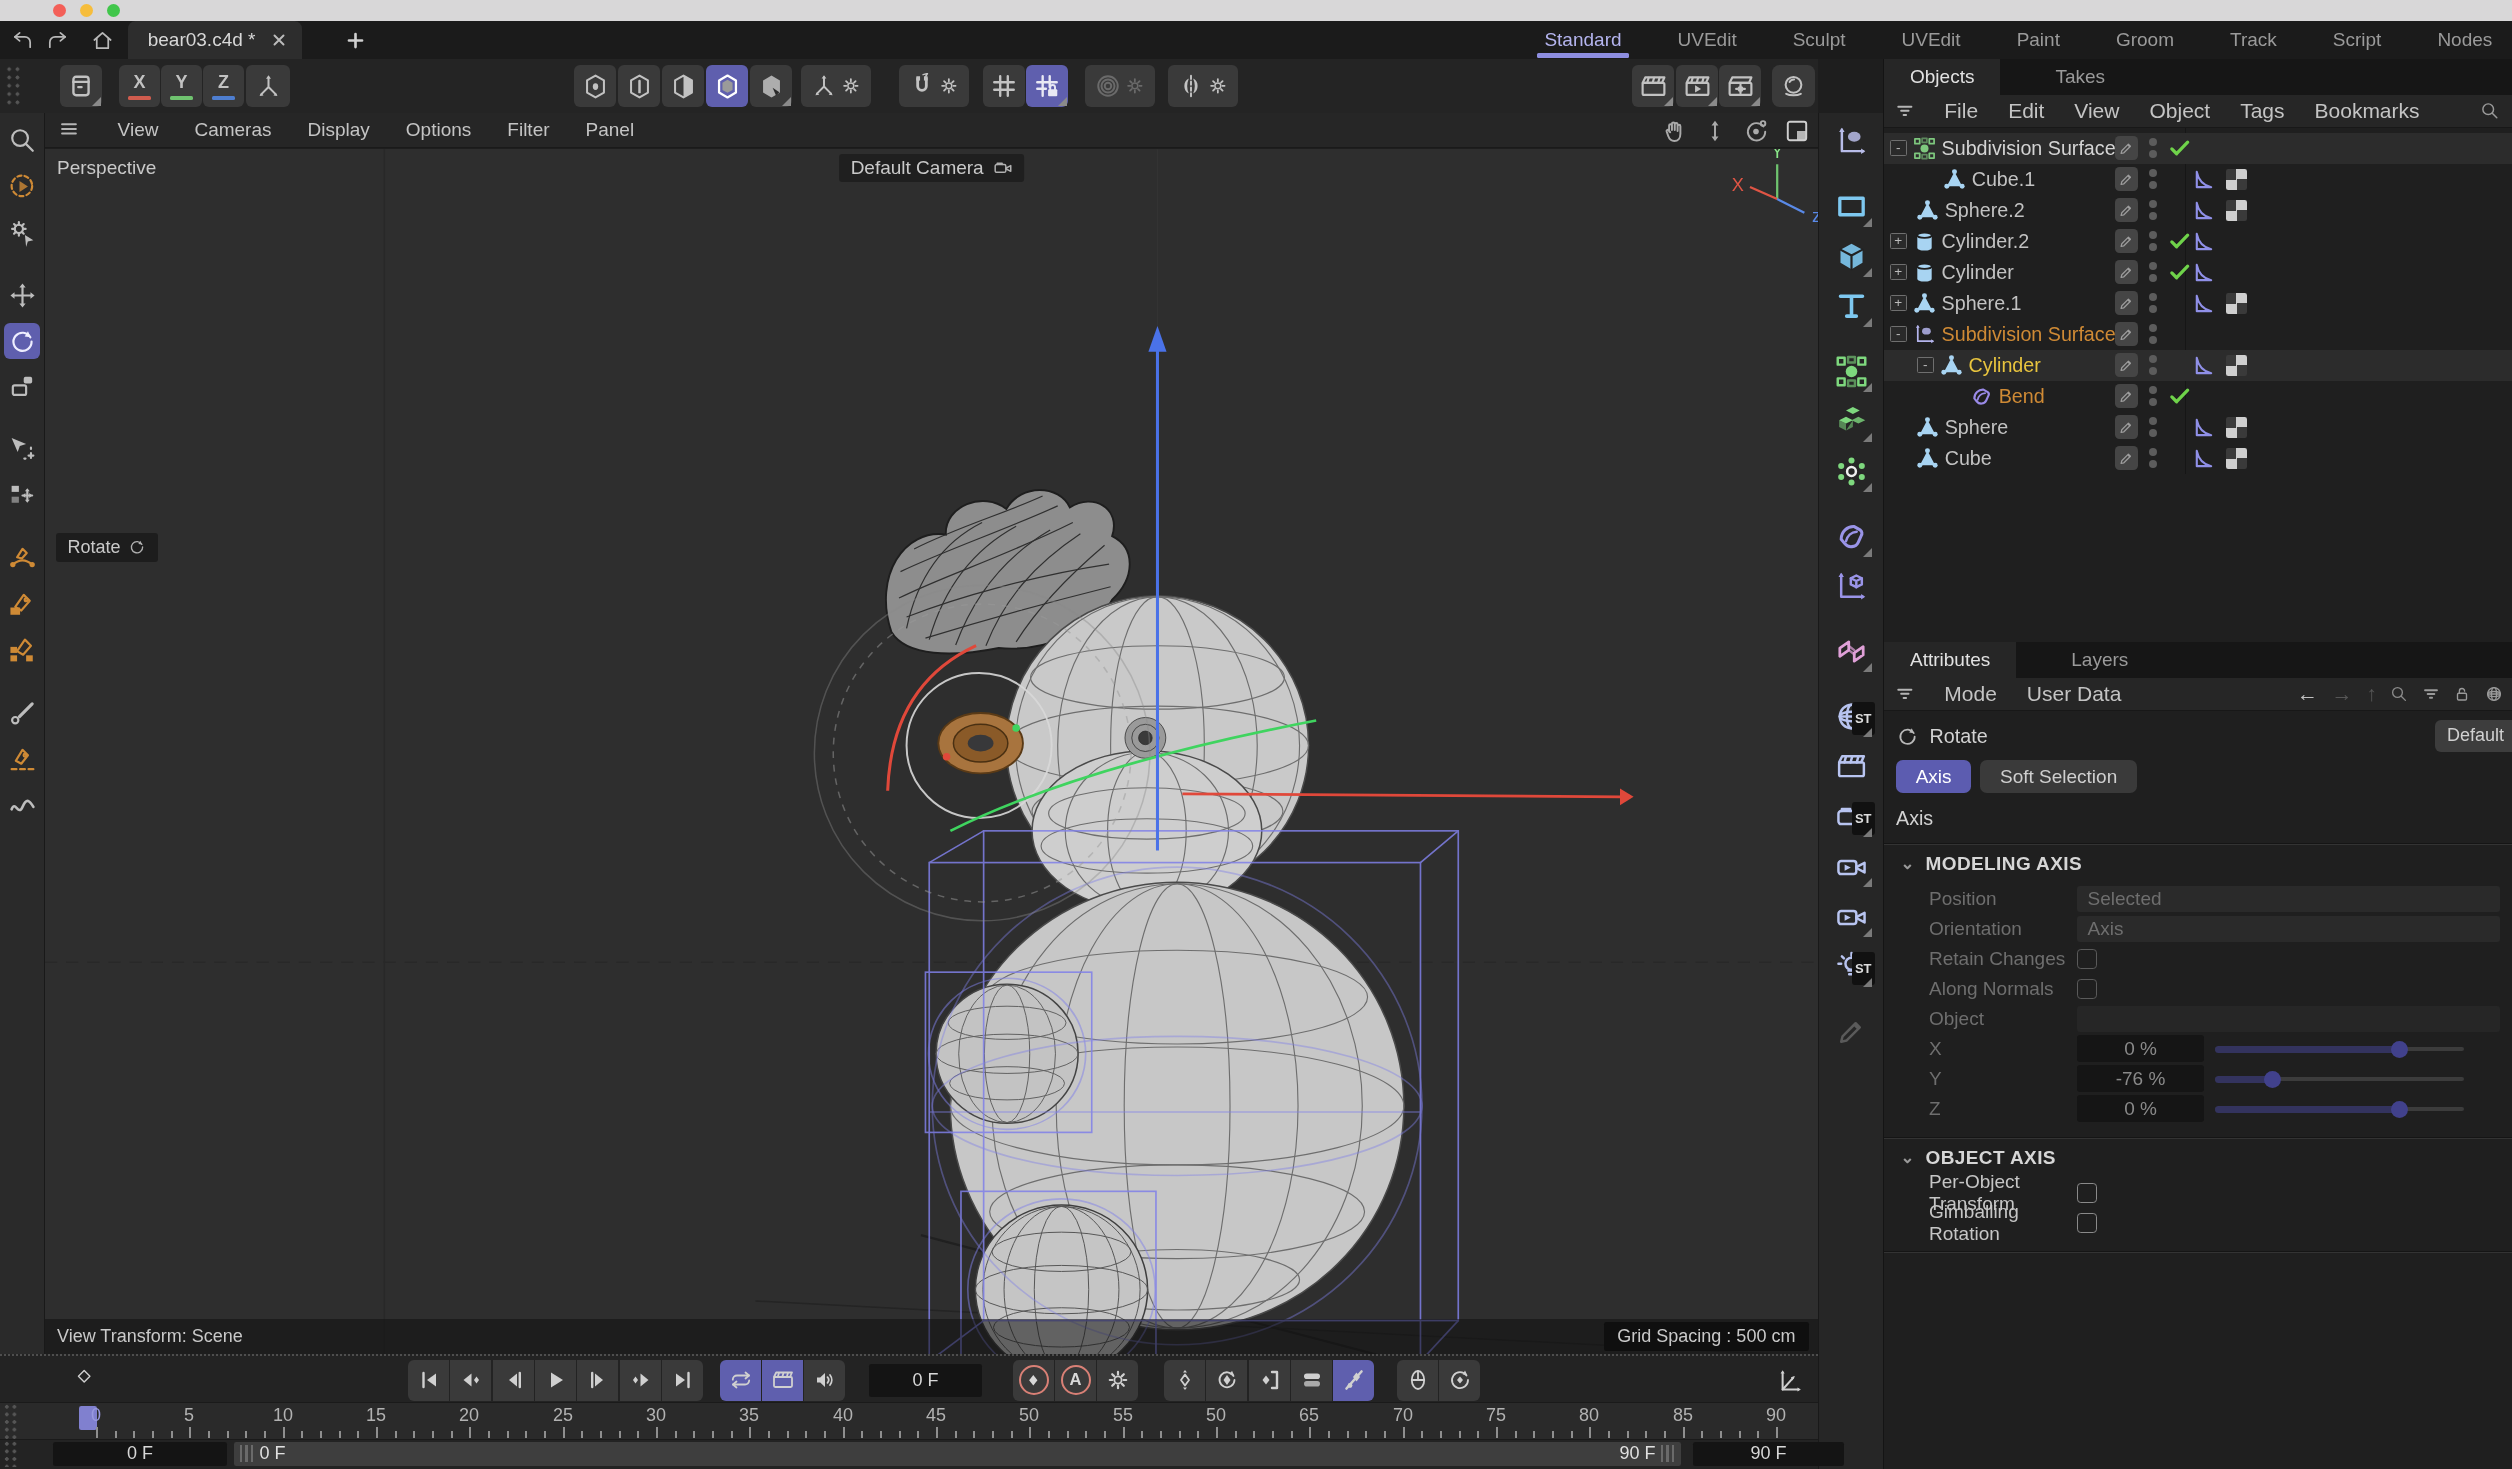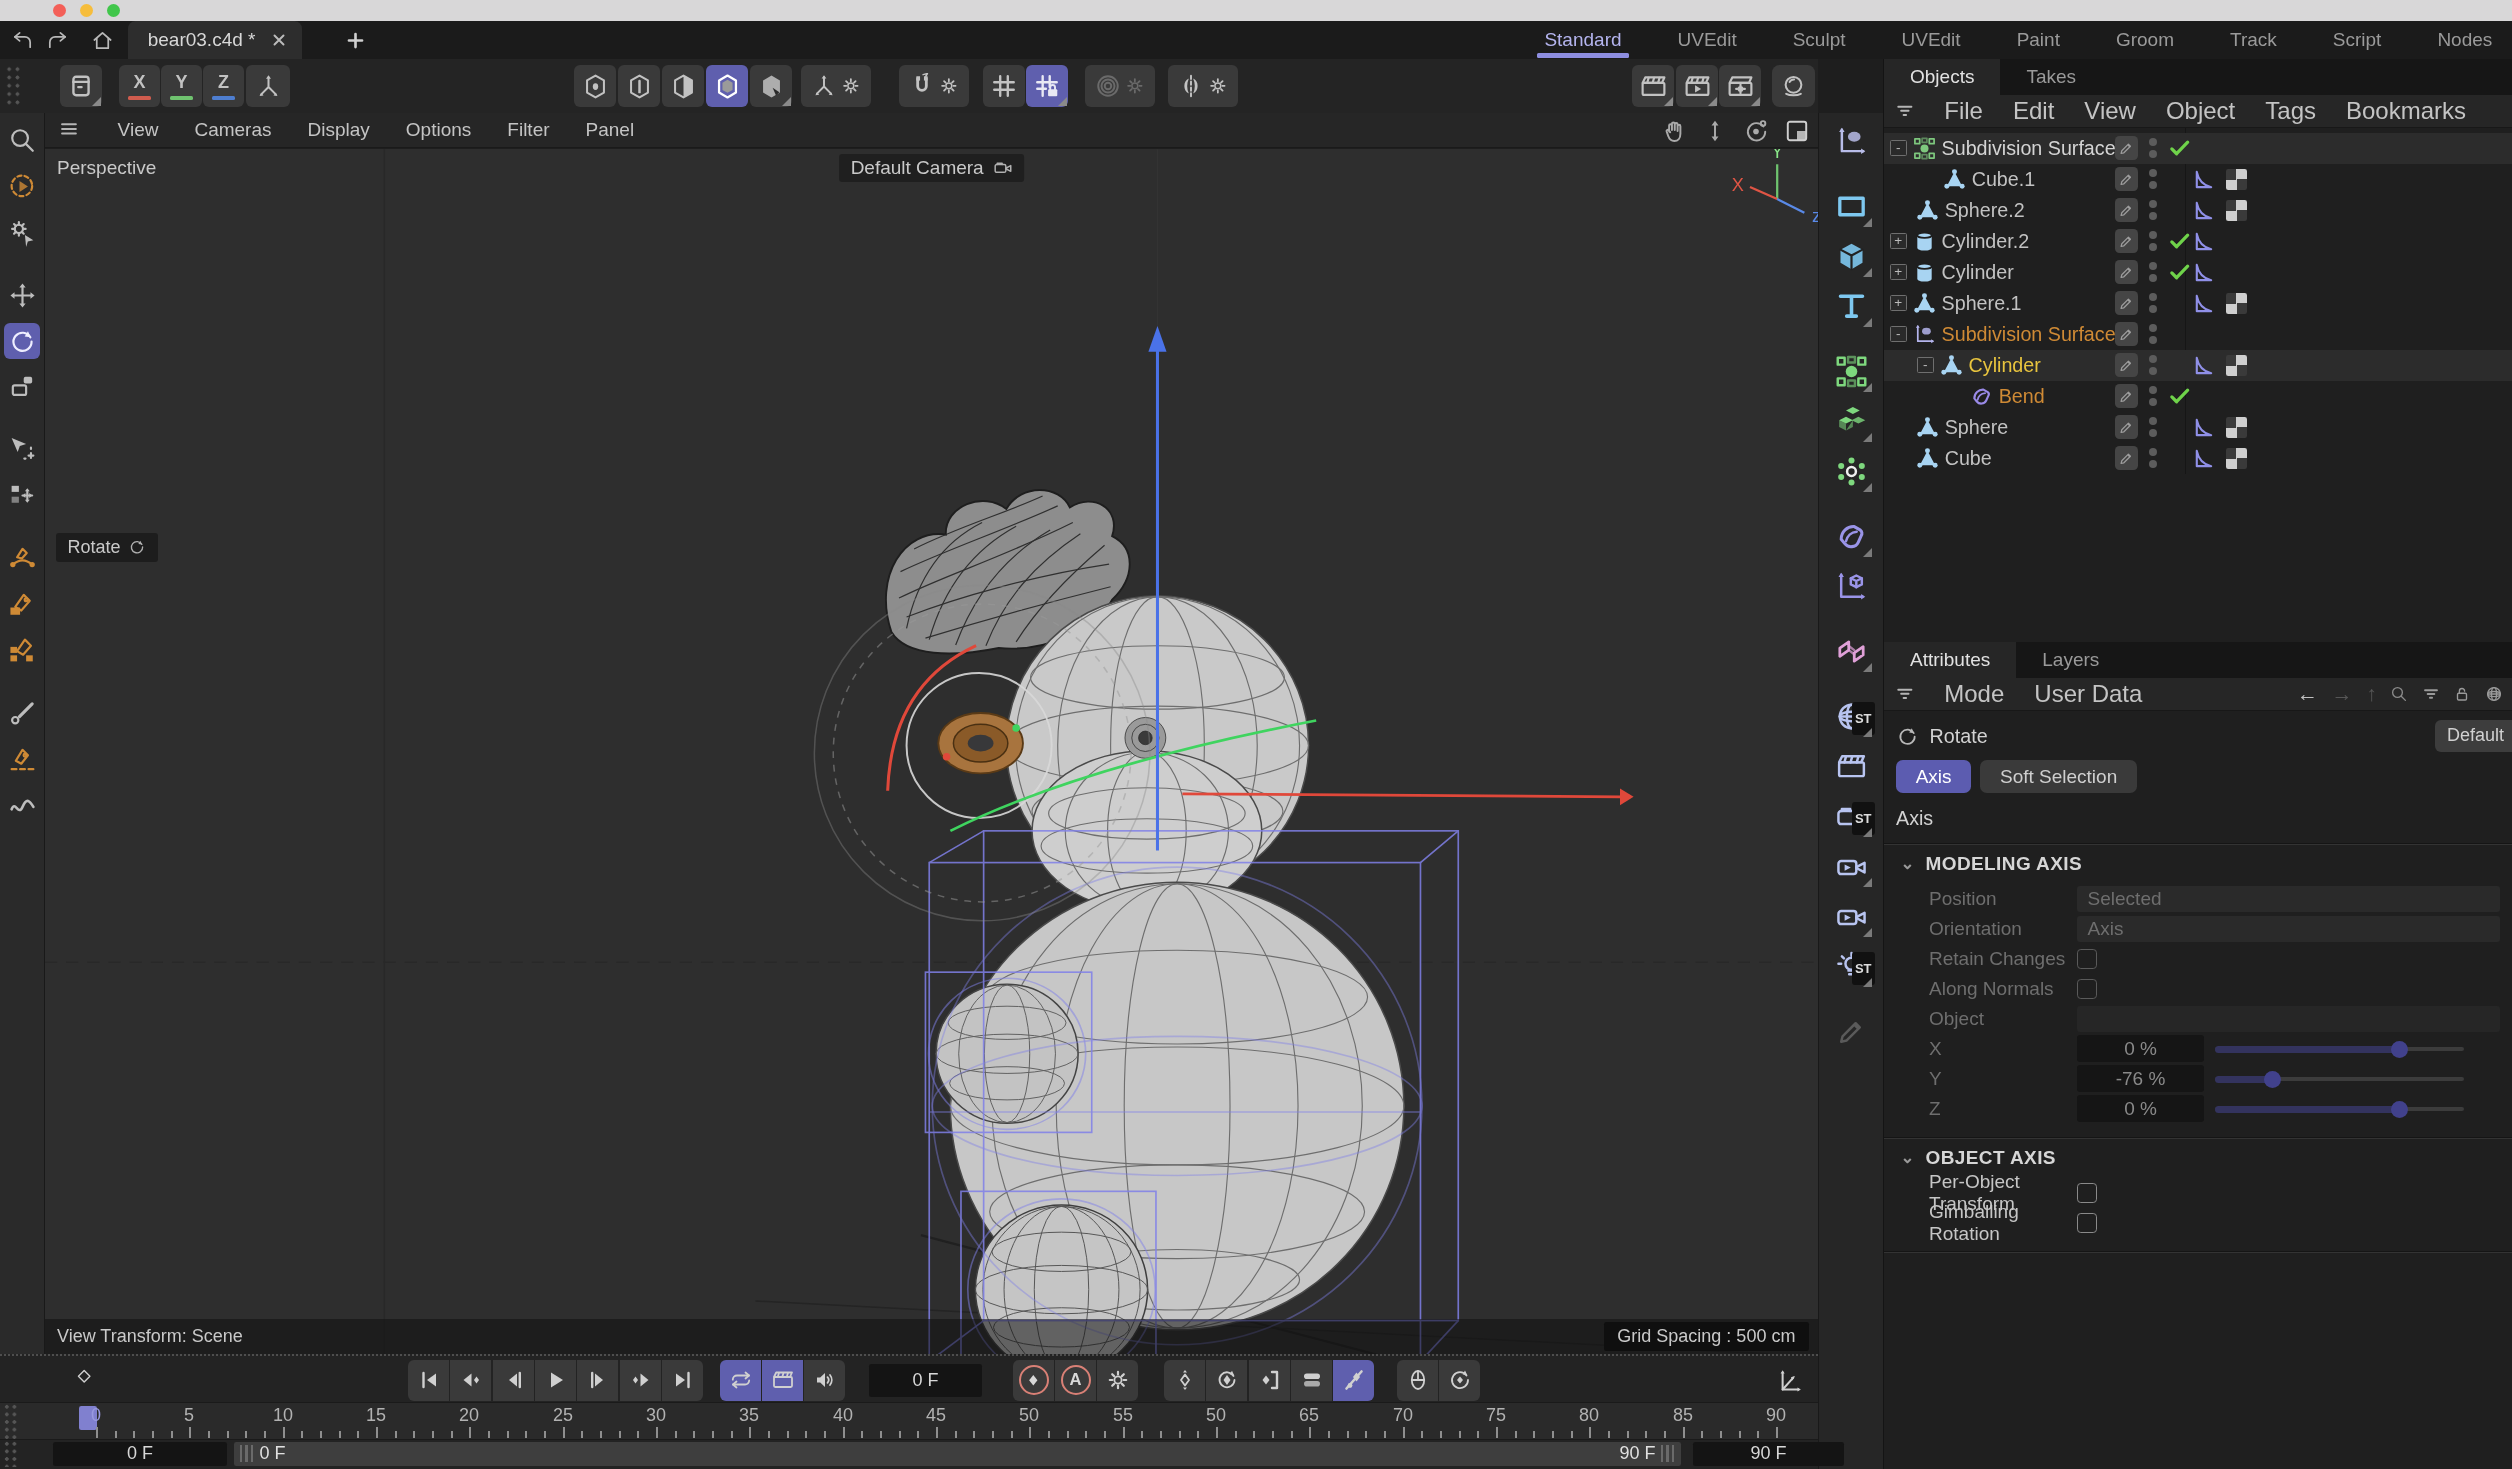--- a/index.html
+++ b/index.html
@@ -59,26 +59,26 @@
     padding:3px 12px; border-radius:3px; display:flex; gap:9px; align-items:center; font-size:19px; color:#c9c9c9; }
   #vp-hint { position:absolute; left:10.6px; top:384px; background:#1d1d1d; padding:3.8px 12px; border-radius:3px;
     display:flex; gap:7.6px; align-items:center; font-size:18px; color:#c9c9c9; }
   #vp-bottom { position:absolute; left:0; bottom:0; width:100%; height:35px; background:rgba(16,16,16,.55);
     display:flex; align-items:center; }
   #vp-bl { margin-left:12px; font-size:18px; color:#c9c9c9; }
   #vp-br { position:absolute; right:9px; top:3px; height:29px; background:#0f0f0f; border-radius:2.3px;
     display:flex; align-items:center; padding:0 13.6px; font-size:18px; color:#c9c9c9; }
   
   #panel { position:absolute; left:1883px; top:59px; width:629px; height:1410px; background:#1f1f1f; overflow:hidden; border-left:1.5px solid #141414; }
-  .ptabs { position:relative; width:100%; height:36px; background:#161616; display:flex; }
+  .ptabs { position:relative; width:100%; height:36px; background:#161616; display:flex;gap:29px; }
   .ptab { padding:0 26px; height:36px; display:flex; align-items:center; font-size:19px; color:#9a9a9a; }
   .ptab.active { background:#262626; color:#e2e2e2; }
   .pmenu { width:100%; height:33px; background:#262626; display:flex; align-items:center; gap:30px;
     padding-left:10.6px; border-bottom:0.8px solid #181818; }
-  .pmenu .mi { font-size:24px; color:#c4c4c4; }
+  .pmenu .mi { font-size:21px; color:#c4c4c4; }
   .pmenu .spacer { flex:1; }
   .pmenu .ri { display:flex; gap:13.6px; align-items:center; margin-right:9px; color:#9a9a9a; }
   
   #tree { position:relative; width:100%; padding-top:4.5px; }
   .trow { position:relative; height:31px; display:flex; align-items:center; }
   .trow.sel { background:#2c2c2c; }
   .texp { width:16.6px; height:16.6px; border:1.5px solid #6f6f6f; border-radius:1.5px; color:#bbb;
     display:flex; align-items:center; justify-content:center; font-size:13.6px; line-height:1; flex:none; background:#2a2a2a; }
   .tico { width:23px; height:23px; margin:0 6px 0 6px; flex:none; }
   .tname { font-size:19.7px; white-space:nowrap; }

